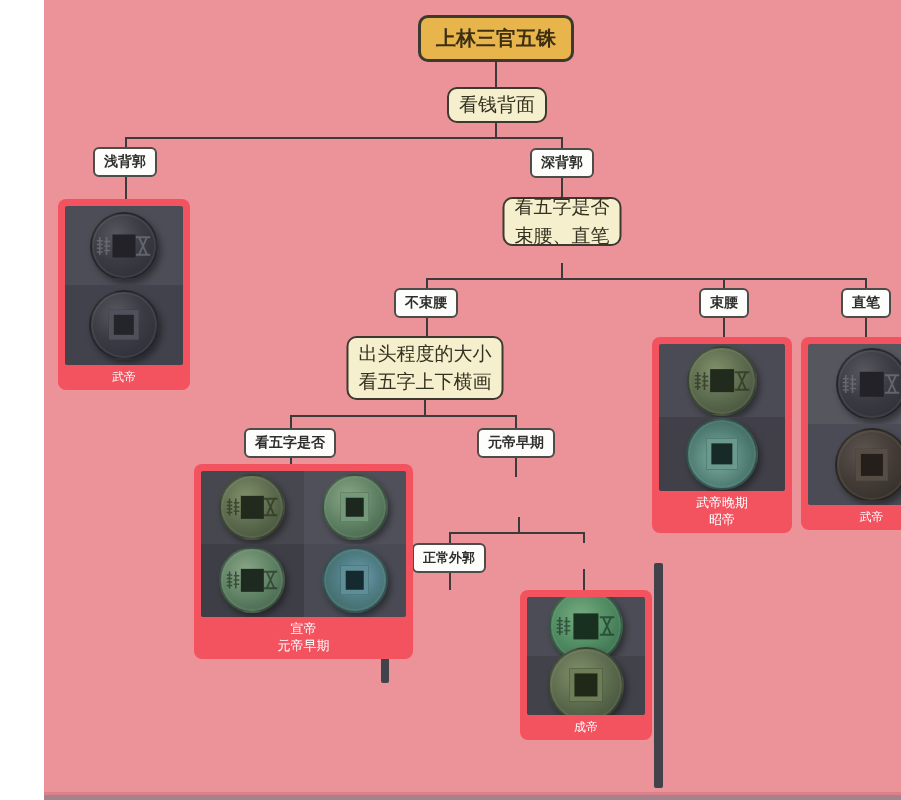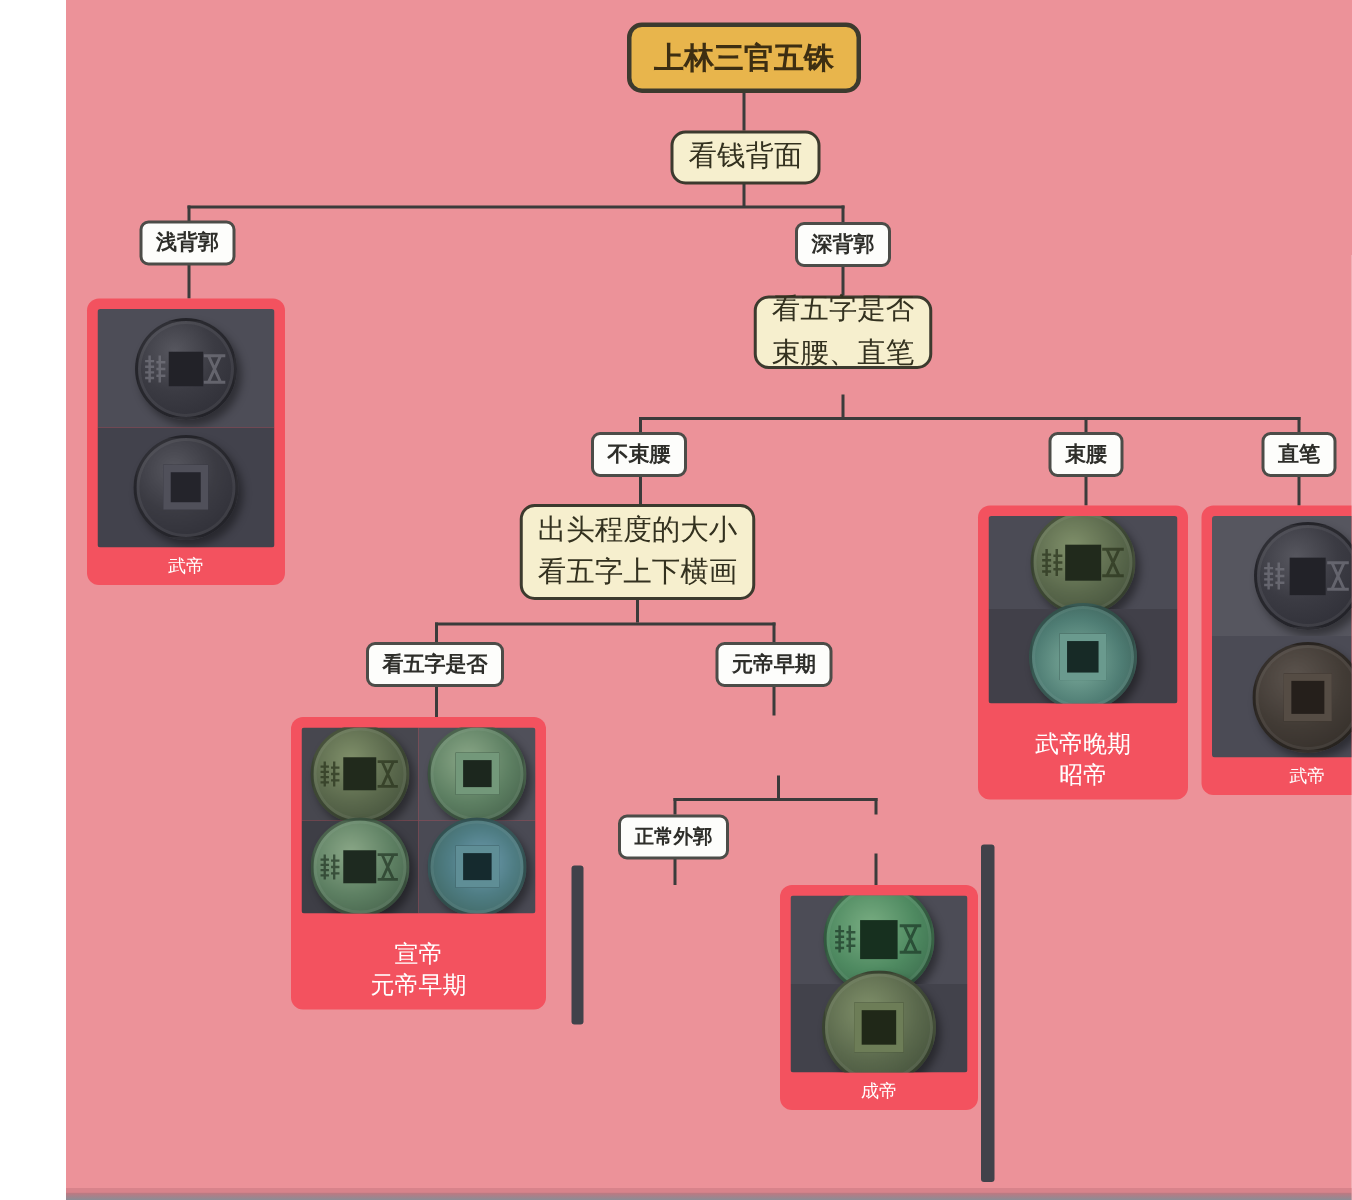--- a/index.html
+++ b/index.html
@@ -18,21 +18,21 @@
                 font-size:19px;color:#33311f;padding:7px 10px;line-height:1.5;white-space:nowrap;}
   .node.label{background:#fdfdfb;border:2px solid #4c4c48;border-radius:6px;
               font-size:14px;font-weight:bold;color:#2e2e2a;padding:4px 9px;white-space:nowrap;}
   
   .card{position:absolute;box-sizing:border-box;background:#f3525f;border-radius:8px;
         padding:7px 7px 0 7px;display:flex;flex-direction:column;}
   .photos{flex:1;display:flex;flex-direction:column;min-height:0;overflow:hidden;border-radius:2px;}
   .photos.grid{display:grid;grid-template-columns:1fr 1fr;grid-template-rows:1fr 1fr;}
   .photo{position:relative;flex:1;min-height:0;display:flex;align-items:center;justify-content:center;}
   .caption{color:#ffffff;text-align:center;font-size:12px;line-height:1.35;padding:4px 0 5px 0;}
-  .caption.two{font-size:16px;padding:17px 0 4px 0;}
+  .caption.two{font-size:13px;padding:3px 0 4px 0;}
   
   .coin{position:relative;border-radius:50%;border:2px solid rgba(0,0,0,.28);
         box-shadow:3px 4px 6px rgba(0,0,0,.40), inset 0 0 0 2px rgba(255,255,255,.06);box-sizing:border-box;}
   .coin .hole{position:absolute;left:50%;top:50%;transform:translate(-50%,-50%);box-sizing:border-box;}
   .coin.obv .hole{width:36%;height:36%;}
   .coin.rev .hole{width:46%;height:46%;border-style:solid;border-width:5px;}
   .c-dark{background:radial-gradient(circle at 38% 32%, #57575f 0%, #3b3b43 45%, #2b2b33 100%);color:#73737c;}
   .c-dark.obv .hole{background:#222228;}
   .c-dark.rev .hole{border-color:#50505a;background:#24242b;}
   .c-brown{background:radial-gradient(circle at 38% 32%, #5c544e 0%, #423b35 50%, #2f2a26 100%);color:#7d756c;}
@@ -168,21 +168,21 @@
         <div class="coin rev c-dark" style="width:70px;height:70px">
           <div class="hole"></div>
         </div>
       </div>
     </div>
     <div class="caption">
       <div>武帝</div>
     </div>
   </div>
 
-  <div class="card" style="left:150px;top:478px;width:170px;height:195px">
+  <div class="card" style="left:150px;top:464px;width:219px;height:195px">
     <div class="photos grid">
       <div class="photo" style="background:#47474f">
         <div class="coin obv c-olive" style="width:66px;height:66px">
           <span class="gl l">
             <svg width="14" height="21" viewBox="0 0 20 26">
                 <path d="M5 1 V25 M1 6 H9 M1 11 H9 M1 16 H9 M1 21 H9 M14 1 V25 M11 7 H19 M11 13 H19 M11 19 H19" stroke="currentColor" stroke-width="2.2" fill="none"></path>
               </svg>
           </span>
           <span class="gl r">
             <svg width="15" height="22" viewBox="0 0 20 26">

